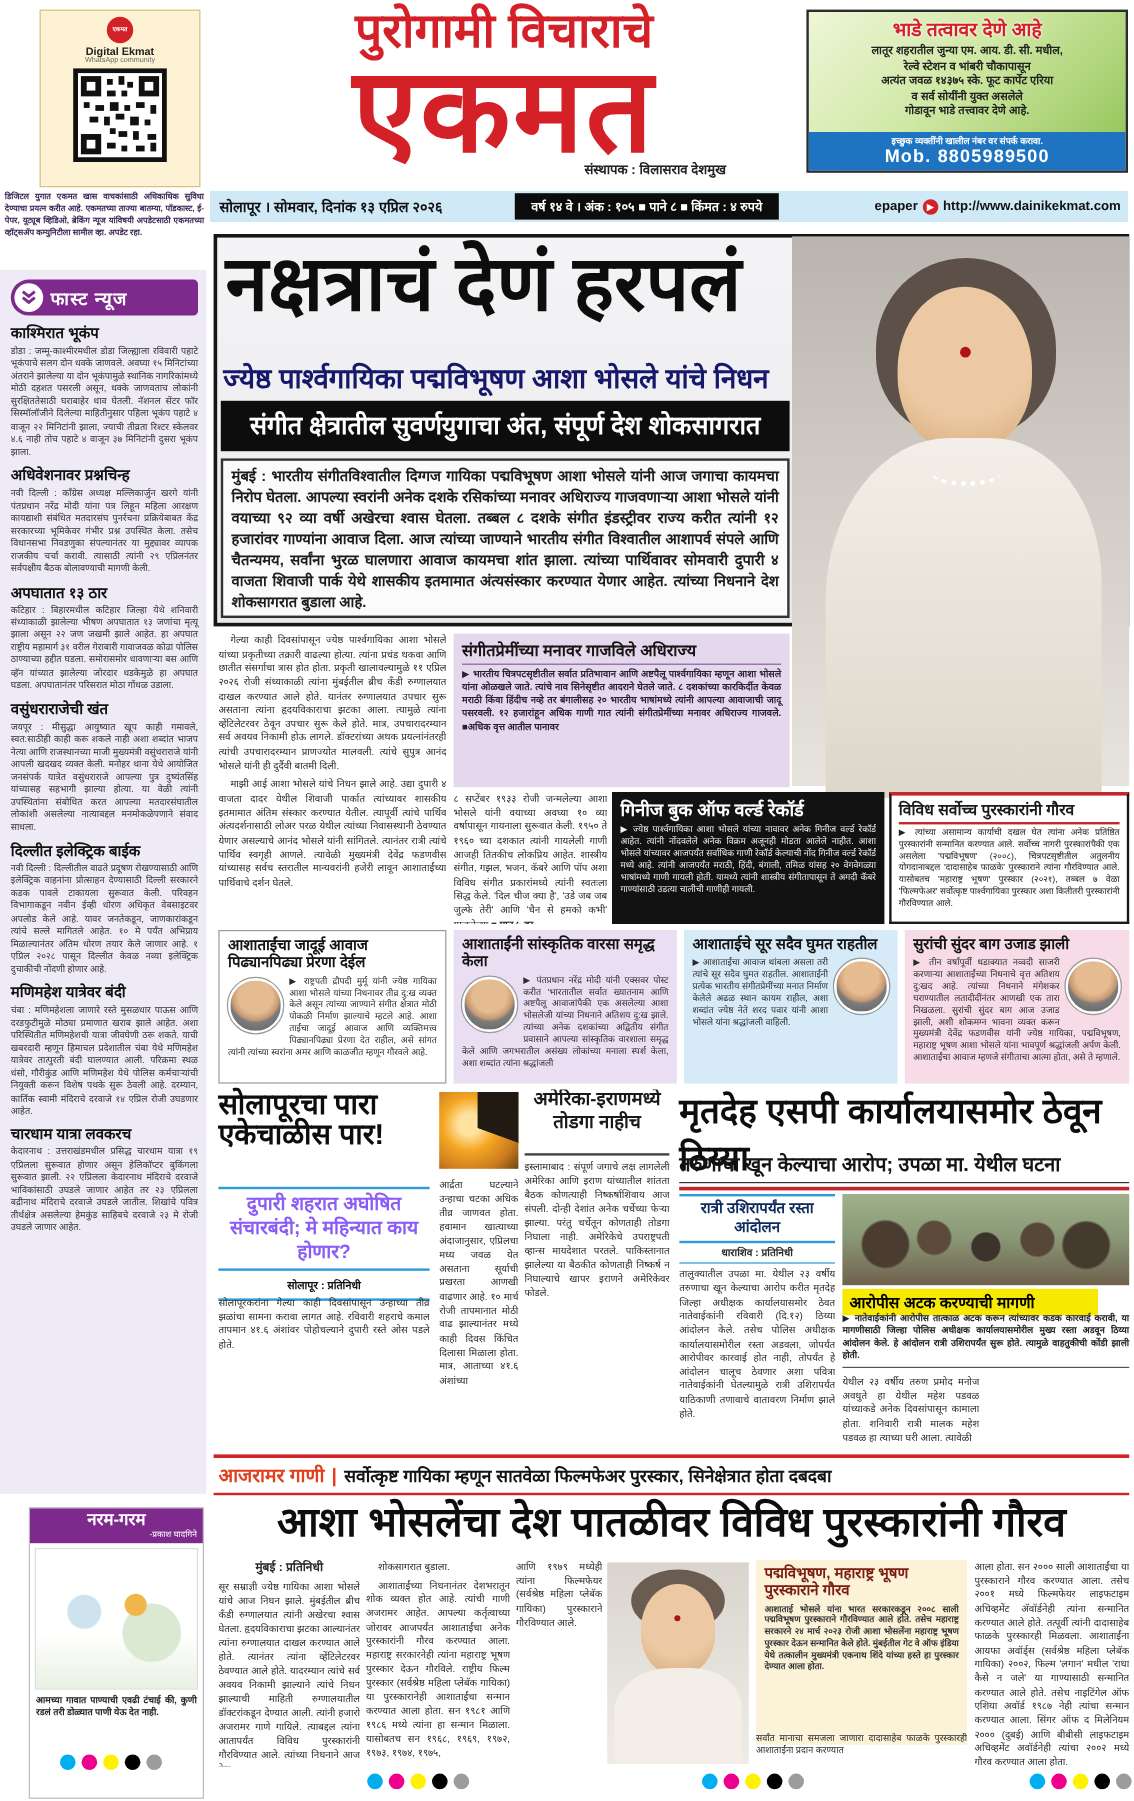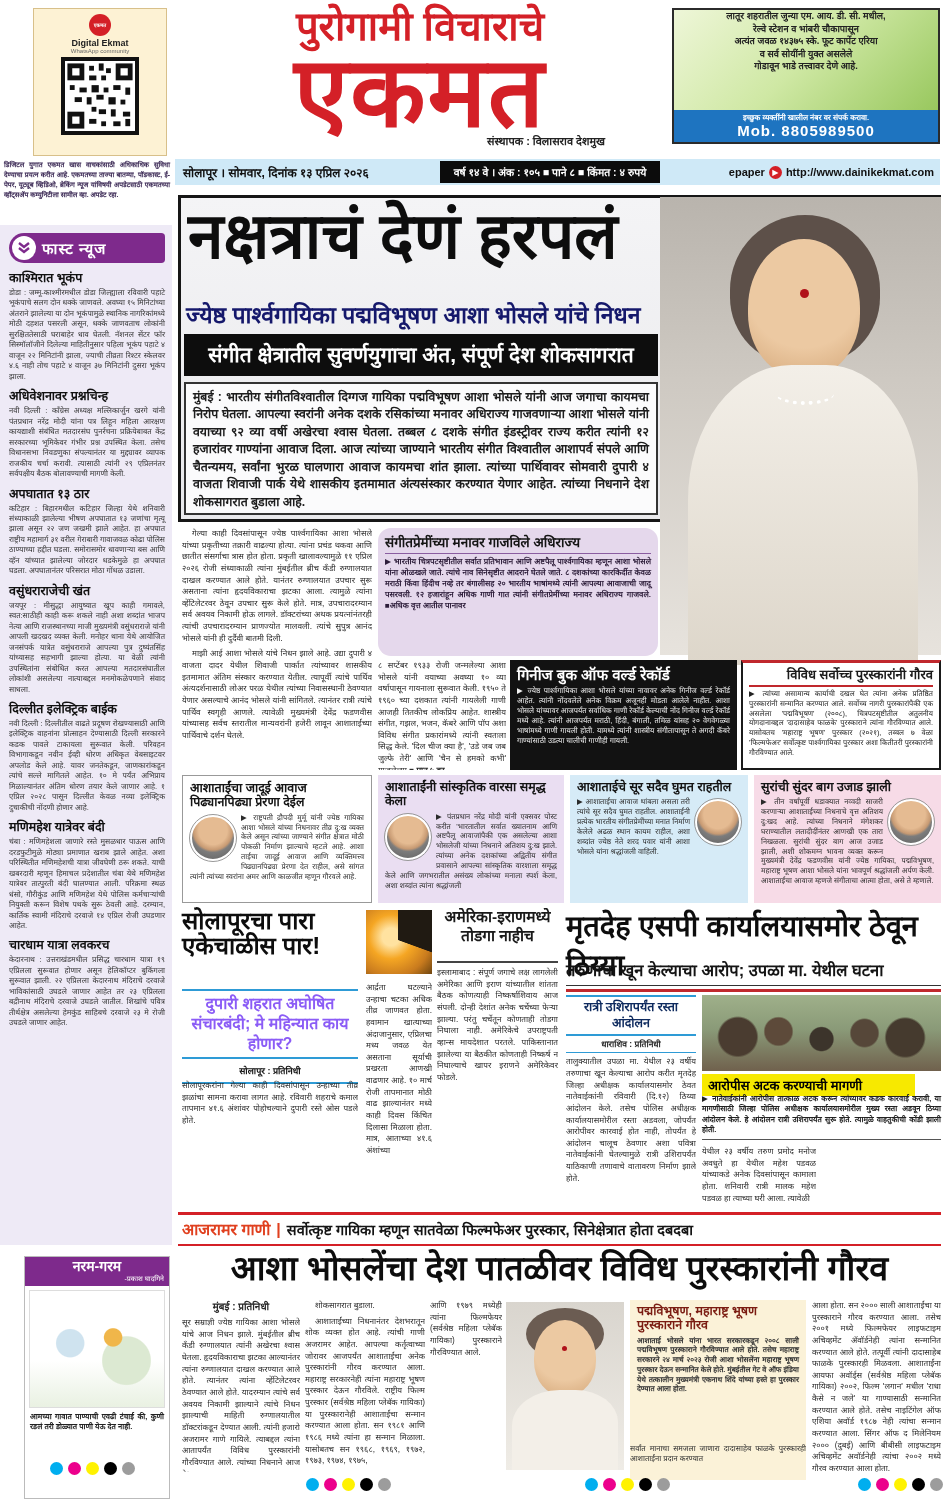--- a/index.html
+++ b/index.html
@@ -24,21 +24,21 @@
   .masthead{left:175px;top:6px;width:490px;text-align:center;}
   .tagline{font-size:40px;font-weight:900;color:var(--red);line-height:1.0;}
   .mtitle{font-size:98px;font-weight:900;color:var(--red);line-height:.95;letter-spacing:2px;}
   .founder{font-size:11px;font-weight:bold;color:#222;text-align:right;padding-right:60px;margin-top:-6px;}
   .adbox{left:672px;top:8px;width:268px;height:136px;border:2px solid #2b2b2b;background:linear-gradient(135deg,#eef6d8 0%,#cfe8a4 45%,#8fc252 100%);display:flex;flex-direction:column;}
   .adtitle{font-size:16px;font-weight:900;color:var(--red);text-align:center;padding:3px 0 1px;text-shadow:0 0 2px #fff,0 0 2px #fff;}
   .adline{font-size:9.3px;font-weight:bold;color:#222;text-align:center;line-height:1.35;}
   .adcontact{margin-top:auto;background:#1e74c0;color:#fff;text-align:center;padding:2px 0 3px;}
   .adcontact .c1{font-size:7.5px;font-weight:bold;}
   .adcontact .c2{font-size:15px;font-weight:900;letter-spacing:1px;}
-  .dateline{left:175px;top:159px;width:765px;height:26px;background:#cfe9f7;display:flex;align-items:center;gap:11px;}
+  .dateline{left:175px;top:159px;width:765px;height:26px;background:#cfe9f7;display:flex;align-items:center;}
   .dl-left{font-size:12px;font-weight:900;color:#111;padding-left:8px;}
   .dl-issue{background:#0c0c0c;color:#fff;font-size:10.5px;font-weight:bold;padding:4px 14px;margin-left:60px;}
   .dl-right{margin-left:auto;display:flex;align-items:center;gap:4px;padding-right:6px;font-size:11px;font-weight:bold;color:#111;}
   .epic{width:13px;height:13px;border-radius:50%;background:var(--red);color:#fff;font-size:8px;line-height:13px;text-align:center;display:inline-block;}
   
   .sidebar{left:0;top:225px;width:172px;height:1020px;background:var(--lav);padding:8px 7px 0 9px;}
   .fastnews{display:flex;align-items:center;background:var(--purple);border-radius:16px 4px 4px 16px;height:30px;margin-bottom:6px;}
   .fn-ic{width:24px;height:24px;border-radius:50%;background:#fff;margin:0 6px 0 3px;display:flex;align-items:center;justify-content:center;}
   .fn-label{color:#fff;font-size:15px;font-weight:900;letter-spacing:1px;}
   .snitem{margin-bottom:5px;}
@@ -63,29 +63,29 @@
   .leadbanner{left:184px;top:334px;width:474px;background:#0d0d0d;color:#fff;font-size:21px;font-weight:900;text-align:center;padding:6px 2px 8px;}
   .leadintro{left:184px;top:382px;width:474px;height:133px;background:#fbfbfc;border:2px solid #333;padding:5px 7px;font-size:12.3px;line-height:1.42;font-weight:600;color:#1d1d1d;text-align:justify;}
   .photo-main{left:660px;top:197px;width:281px;height:458px;background:linear-gradient(180deg,#b9b4ad 0%,#cec9c2 40%,#e7e3dd 100%);}
   .ph-hair{position:absolute;left:70px;top:18px;width:150px;height:150px;border-radius:50% 50% 45% 45%;background:#5d5049;}
   .ph-face{position:absolute;left:88px;top:42px;width:112px;height:138px;border-radius:50% 50% 46% 46%;background:radial-gradient(circle at 50% 38%,#ecc9a2 0 55%,#d3a678 100%);}
   .ph-bindi{position:absolute;left:140px;top:92px;width:9px;height:9px;border-radius:50%;background:#b0121a;}
   .ph-sari{position:absolute;left:28px;top:168px;width:230px;height:300px;border-radius:45% 40% 0 0;background:linear-gradient(180deg,#f3efe8,#ddd6ca);}
   .ph-neck{position:absolute;left:116px;top:186px;width:58px;height:22px;border-radius:0 0 50% 50%;border-bottom:4px dotted #fff;}
   
   .colA{left:182px;top:528px;width:190px;height:242px;}
-  .sangeet{left:378px;top:528px;width:280px;height:128px;background:#e5d8ec;padding:5px 7px;border-radius:13px;}
+  .sangeet{left:378px;top:528px;width:280px;height:128px;background:#e5d8ec;padding:5px 7px;}
   .sg-title{font-size:13.5px;font-weight:900;color:#141414;border-bottom:1.5px solid #8a5da0;padding-bottom:2px;margin-bottom:3px;}
   .sg-body{font-size:7.9px;line-height:1.38;color:#2d1d3a;font-weight:600;text-align:justify;}
   .colB{left:378px;top:660px;width:128px;height:110px;}
   .guinness{left:510px;top:660px;width:227px;height:110px;background:#121212;color:#fff;padding:4px 7px;}
   .gn-title{font-size:15px;font-weight:900;margin-bottom:2px;}
   .gn-body{font-size:7.4px;line-height:1.36;text-align:justify;color:#f2f2f2;}
   .awards{left:741px;top:660px;width:200px;height:110px;background:#fff;border:2px solid #1a1a1a;border-top:3px solid #c0282d;padding:2px 6px;}
-  .aw-title{font-size:13px;font-weight:900;text-align:right;border-bottom:2px solid #c0282d;padding-bottom:2px;margin-bottom:2px;}
+  .aw-title{font-size:13px;font-weight:900;text-align:left;border-bottom:2px solid #c0282d;padding-bottom:2px;margin-bottom:2px;}
   .aw-body{font-size:7.3px;line-height:1.34;text-align:justify;color:#222;}
   
   .trib{top:775px;height:128px;padding:5px 7px;}
   .trib h3{font-size:12.5px;font-weight:900;color:#141414;line-height:1.15;margin-bottom:3px;}
   .trib .tb{font-size:7.4px;line-height:1.33;text-align:justify;color:#2b2b2b;}
   .t1{left:182px;width:190px;background:#fff;border:1px solid #999;}
   .t2{left:378px;width:186px;background:#eadef2;}
   .t3{left:570px;width:178px;background:#d6ebf7;}
   .t4{left:754px;width:187px;background:#f7dbe7;}
   .av{width:46px;height:46px;border-radius:50%;border:2px solid #fff;outline:1px solid #999;
@@ -129,21 +129,21 @@
   .bot-by{font-size:10px;font-weight:900;text-align:center;margin-bottom:3px;}
   .bcol{top:1300px;height:172px;}
   .b1{left:182px;width:118px;}
   .b2{left:305px;width:120px;}
   .b3{left:430px;width:72px;}
   .photo-bot{left:506px;top:1302px;width:118px;height:168px;background:linear-gradient(180deg,#d9d5ce,#efece6);}
   .pb-face{position:absolute;left:28px;top:18px;width:62px;height:76px;border-radius:50% 50% 46% 46%;background:radial-gradient(circle at 50% 38%,#ecc9a2 0 55%,#d3a678 100%);}
   .pb-hair{position:absolute;left:20px;top:6px;width:78px;height:52px;border-radius:50%;background:#6b5c52;}
   .pb-bindi{position:absolute;left:56px;top:44px;width:5px;height:5px;border-radius:50%;background:#b0121a;}
   .pb-sari{position:absolute;left:6px;top:88px;width:106px;height:80px;border-radius:45% 40% 0 0;background:#f3efe8;}
-  .cream{left:630px;top:1300px;width:176px;height:180px;background:#fbf2d8;padding:4px 7px;}
+  .cream{left:630px;top:1300px;width:176px;height:154px;background:#fbf2d8;padding:4px 7px;}
   .cream h3{font-size:12.5px;font-weight:900;color:#7b1d12;line-height:1.15;margin-bottom:3px;}
   .cream .cb{font-size:7.3px;line-height:1.33;text-align:justify;color:#333;font-weight:600;}
   .under-cream{left:630px;top:1444px;width:176px;font-size:7.6px;line-height:1.35;text-align:justify;}
   .b5{left:812px;top:1300px;width:129px;height:172px;}
   
   .dots{display:flex;gap:5px;}
   .dots i{width:13px;height:13px;border-radius:50%;display:inline-block;}
   .dc{background:#00aeef}.dm{background:#ec008c}.dy{background:#fff200}.dk{background:#000}.dg{background:#9c9c9c}
   .jump{font-weight:900;}
 </style>
@@ -194,20 +194,21 @@
   </div>
   <div class="abs qrnote">डिजिटल युगात एकमत खास वाचकांसाठी अधिकाधिक सुविधा देण्याचा प्रयत्न करीत आहे. एकमतच्या ताज्या बातम्या, पॉडकास्ट, ई-पेपर, यूट्यूब व्हिडिओ, ब्रेकिंग न्यूज यांविषयी अपडेटसाठी एकमतच्या व्हॉट्सॲप कम्युनिटीला सामील व्हा. अपडेट रहा.</div>
 
   <div class="abs masthead">
     <div class="tagline">पुरोगामी विचाराचे</div>
     <div class="mtitle">एकमत</div>
     <div class="founder">संस्थापक : विलासराव देशमुख</div>
   </div>
 
   <div class="abs adbox">
+    <div class="adtitle">भाडे तत्वावर देणे आहे</div>
     <div class="adline">लातूर शहरातील जुन्या एम. आय. डी. सी. मधील,</div>
     <div class="adline">रेल्वे स्टेशन व भांबरी चौकापासून</div>
     <div class="adline">अत्यंत जवळ १४३७५ स्के. फूट कार्पेट एरिया</div>
     <div class="adline">व सर्व सोयींनी युक्त असलेले</div>
     <div class="adline">गोडावून भाडे तत्त्वावर देणे आहे.</div>
     <div class="adcontact">
       <div class="c1">इच्छुक व्यक्तींनी खालील नंबर वर संपर्क करावा.</div>
       <div class="c2">Mob. 8805989500</div>
     </div>
   </div>

